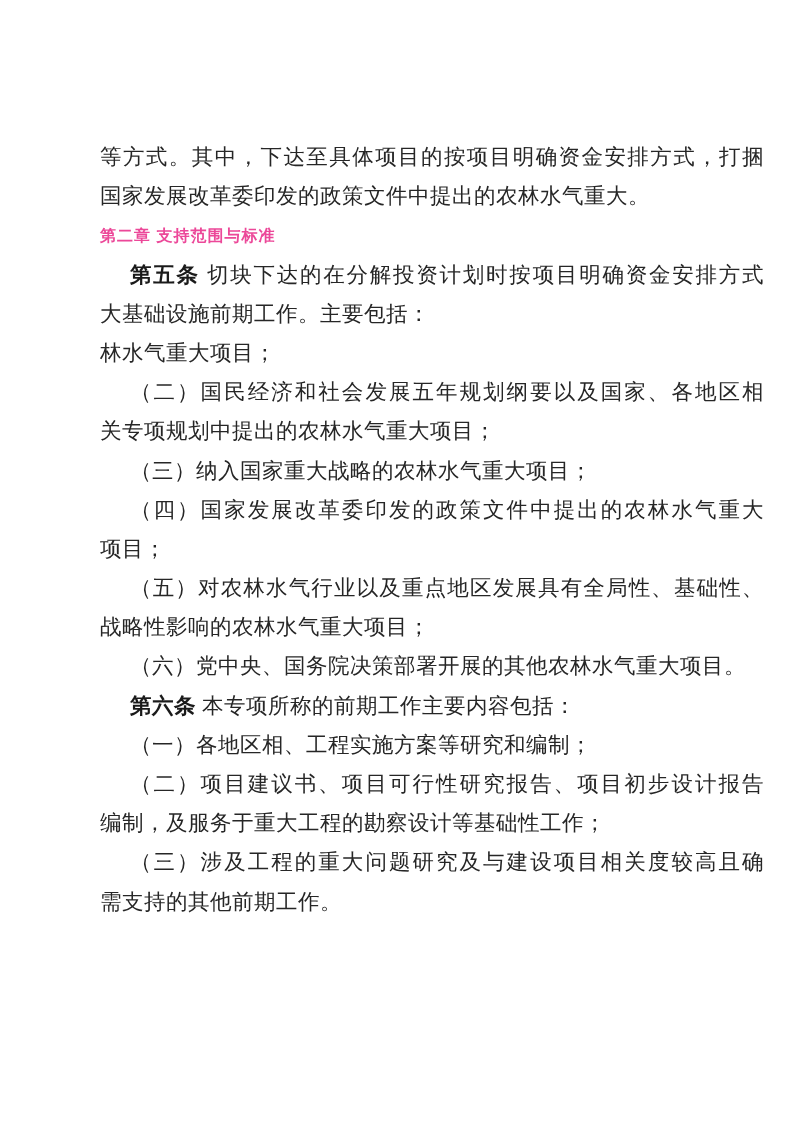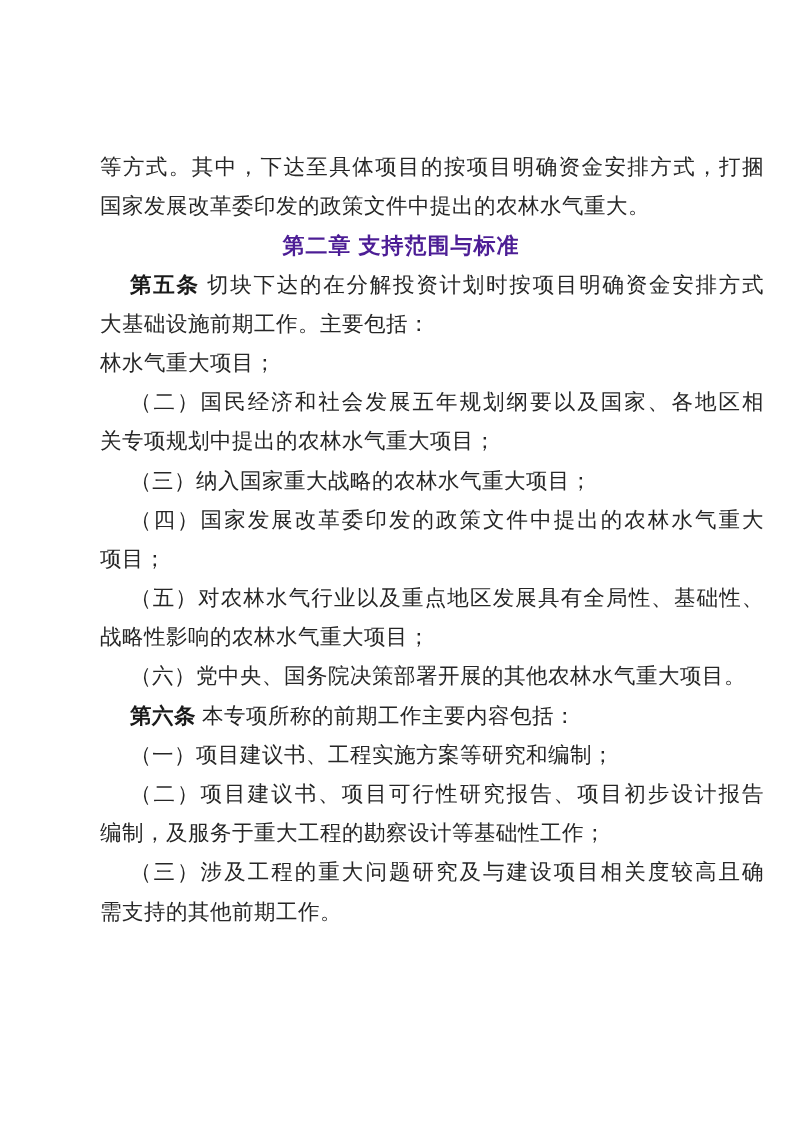--- a/index.html
+++ b/index.html
@@ -11,21 +11,21 @@
     position: relative;
     width: 794px;
     height: 1123px;
     background: #ffffff;
     overflow: hidden;
     font-family: "Liberation Serif", "DejaVu Serif", serif;
   }
   .text-block {
     position: absolute;
     left: 100px;
-    top: 148px;
+    top: 138px;
     width: 664px;
   }
   .line {
     height: 39.2px;
     line-height: 39.2px;
     font-size: 21.5px;
     color: #262626;
     white-space: normal;
     letter-spacing: 0.5px;
   }
@@ -33,23 +33,23 @@
     padding-left: 30px;
   }
   .line.fill {
     text-align: justify;
     text-align-last: justify;
     text-justify: inter-ideograph;
   }
   .line.heading {
     font-family: "Liberation Sans", "DejaVu Sans", sans-serif;
     font-weight: 700;
-    font-size: 22px;
-    color: #4c1d95;
-    text-align: center;
+    font-size: 16px;
+    color: #ec4899;
+    text-align: left;
     
     margin-right: 62px;
     letter-spacing: 1px;
   }
   .seg-bold {
     font-weight: 700;
     color: #1a1a1a;
     font-family: Liberation Mono, monospace;
   }
 </style>
@@ -67,19 +67,19 @@
       <div class="line"><span>林水气重大项目；</span></div>
       <div class="line indent fill"><span>（二）国民经济和社会发展五年规划纲要以及国家、各地区相</span></div>
       <div class="line"><span>关专项规划中提出的农林水气重大项目；</span></div>
       <div class="line indent"><span>（三）纳入国家重大战略的农林水气重大项目；</span></div>
       <div class="line indent fill"><span>（四）国家发展改革委印发的政策文件中提出的农林水气重大</span></div>
       <div class="line"><span>项目；</span></div>
       <div class="line indent fill"><span>（五）对农林水气行业以及重点地区发展具有全局性、基础性、</span></div>
       <div class="line"><span>战略性影响的农林水气重大项目；</span></div>
       <div class="line indent"><span>（六）党中央、国务院决策部署开展的其他农林水气重大项目。</span></div>
       <div class="line indent"><span class="seg-bold">第六条</span><span> 本专项所称的前期工作主要内容包括：</span></div>
-      <div class="line indent"><span>（一）项目建议书、工程实施方案等研究和编制；</span></div>
+      <div class="line indent"><span>（一）各地区相、工程实施方案等研究和编制；</span></div>
       <div class="line indent fill"><span>（二）项目建议书、项目可行性研究报告、项目初步设计报告</span></div>
       <div class="line"><span>编制，及服务于重大工程的勘察设计等基础性工作；</span></div>
       <div class="line indent fill"><span>（三）涉及工程的重大问题研究及与建设项目相关度较高且确</span></div>
       <div class="line"><span>需支持的其他前期工作。</span></div>
     </div>
 </div>
 
 </body></html>

